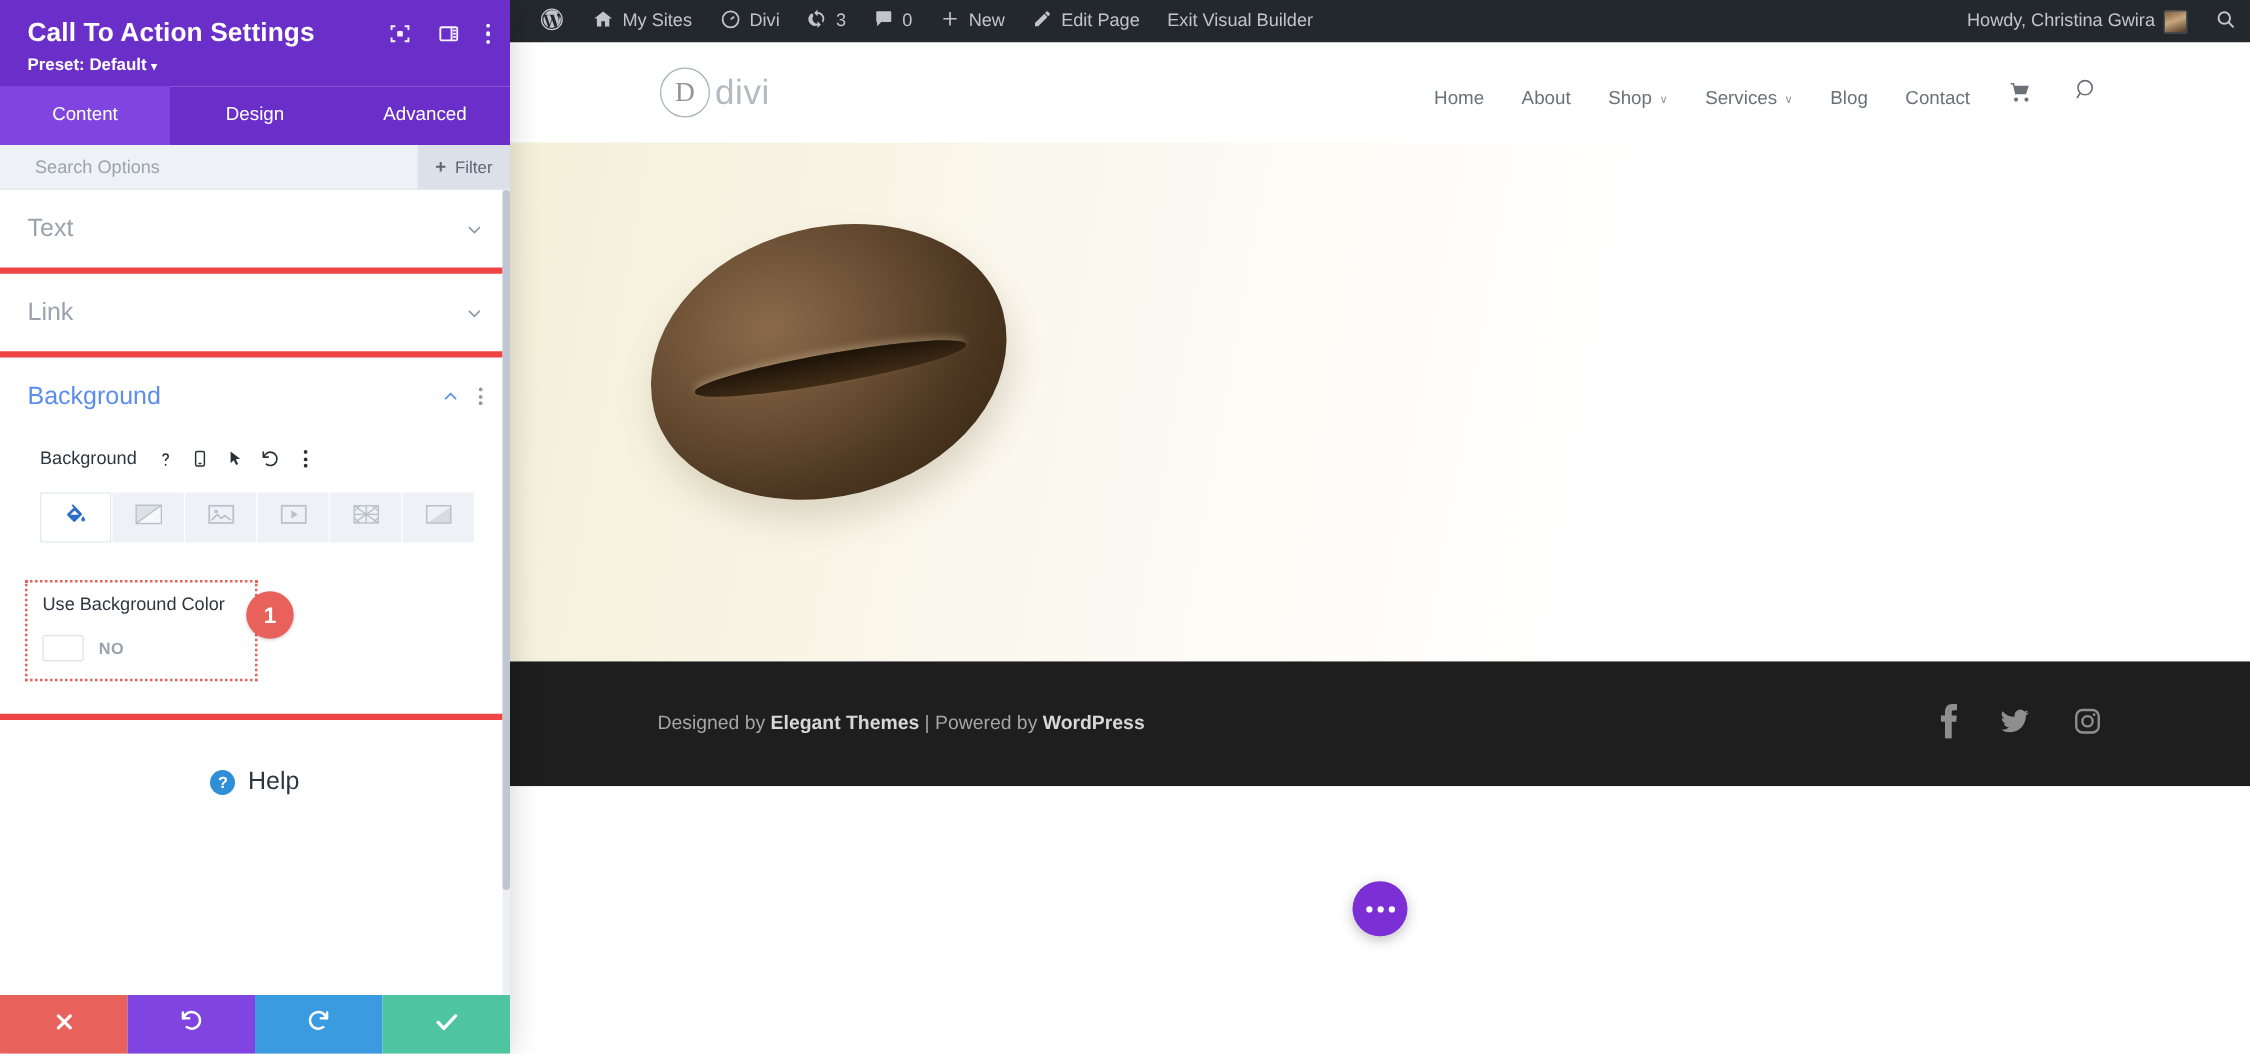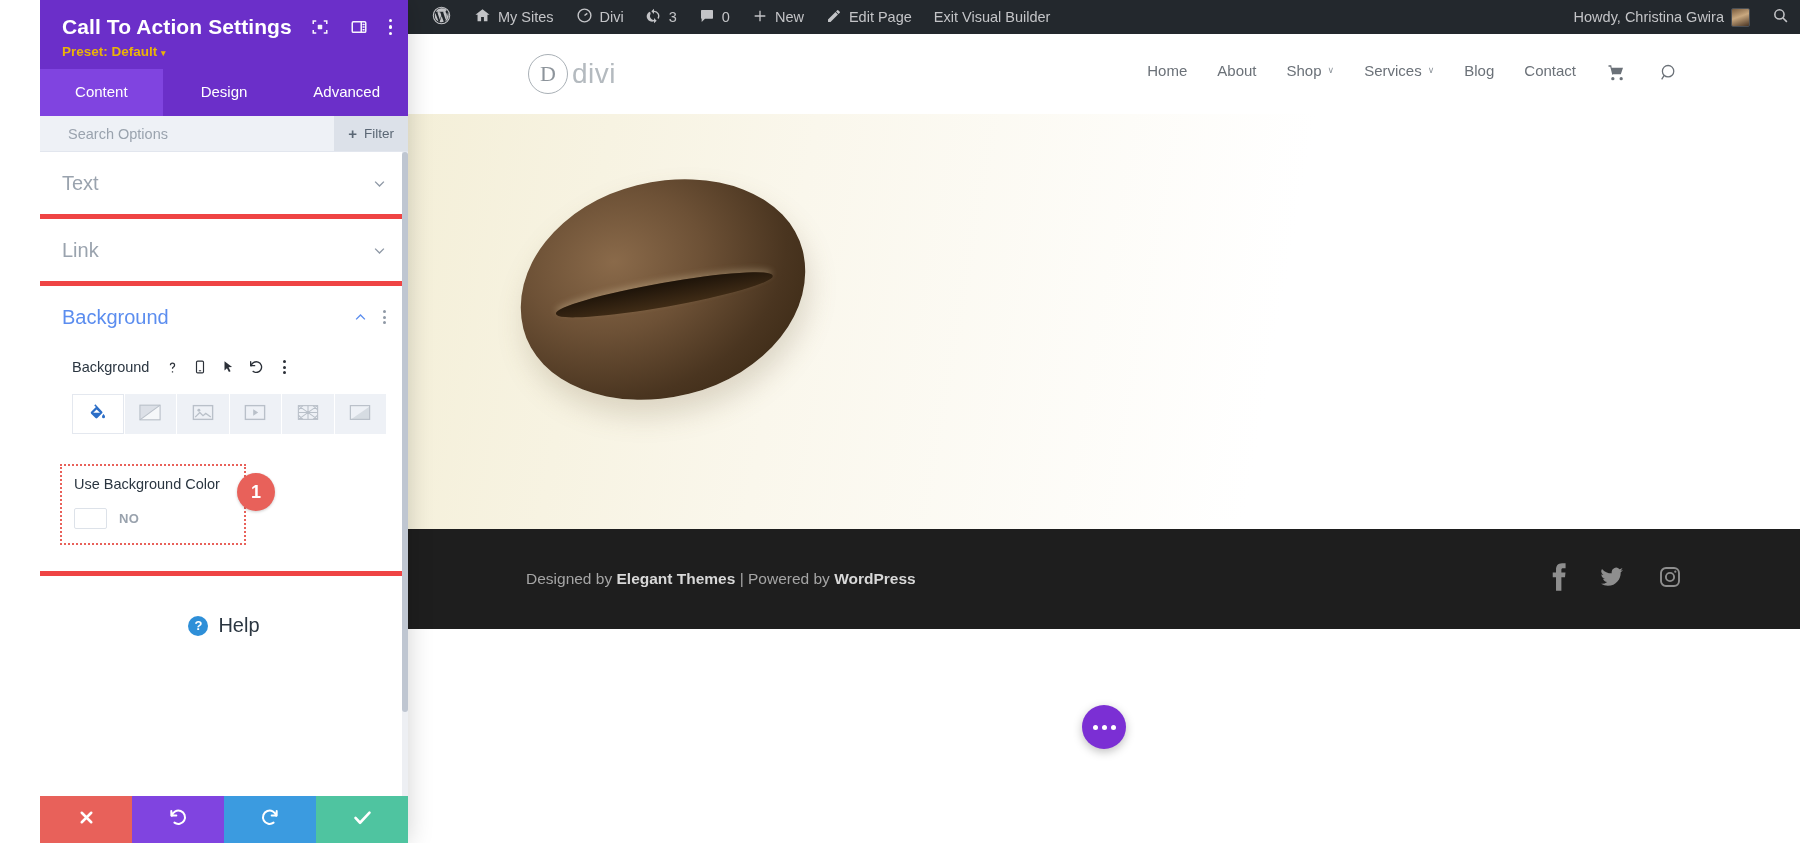--- a/index.html
+++ b/index.html
@@ -12,33 +12,32 @@
   #root { position: relative; width: 1800px; height: 843px; }
 
   
   .panel {
     position: absolute; left: 0; top: 0;
     width: 408px; height: 843px;
     background: #ffffff;
     display: flex; flex-direction: column;
     box-shadow: 0 0 24px rgba(0,0,0,.18);
     z-index: 30;
-    padding-left: 40px;
   }
   .panel-head {
     background: #6B2FC9;
     padding: 14px 18px 10px 22px;
     position: relative;
   }
   .panel-title {
     color: #fff; font-size: 21px; font-weight: bold; letter-spacing: .1px;
     line-height: 1.2;
   }
   .panel-preset {
-    color: #eab308; font-size: 13.5px; font-weight: bold; margin-top: 5px;
+    color: #ffffff; font-size: 13.5px; font-weight: bold; margin-top: 5px;
   }
   .panel-preset .caret { font-size: 9px; }
   .head-icons {
     position: absolute; right: 16px; top: 18px;
     display: flex; align-items: center; gap: 21px;
   }
   .head-icon { width: 18px; height: 18px; opacity: .95; cursor: pointer; }
   .dots-v { display: flex; flex-direction: column; gap: 3px; align-items: center; cursor: pointer; }
   .dots-v i { width: 3.5px; height: 3.5px; border-radius: 50%; background: #fff; display: block; }
 
@@ -188,21 +187,21 @@
     padding: 0 120px 0 120px;
   }
   .logo { display: flex; align-items: center; gap: 4px; }
   .logo-circle {
     width: 40px; height: 40px; border-radius: 50%;
     border: 1.6px solid #a9b0b6;
     display: flex; align-items: center; justify-content: center;
     font-size: 22px; color: #8d949b; font-family: "Liberation Serif", serif;
   }
   .logo-word { font-size: 28px; color: #b4babf; letter-spacing: .5px; }
-  .site-nav { display: flex; align-items: flex-start; gap: 30px; }
+  .site-nav { display: flex; align-items: flex-end; gap: 30px; }
   .nav-link {
     font-size: 15px; color: #6b7178; cursor: pointer;
     display: flex; align-items: center; gap: 6px;
   }
   .nav-caret { font-size: 9px; color: #8d949b; }
 
   .hero {
     height: 415px;
     background: linear-gradient(100deg,#f4efd8 0%,#faf7ec 28%,#ffffff 62%,#ffffff 100%);
     position: relative; overflow: hidden;

